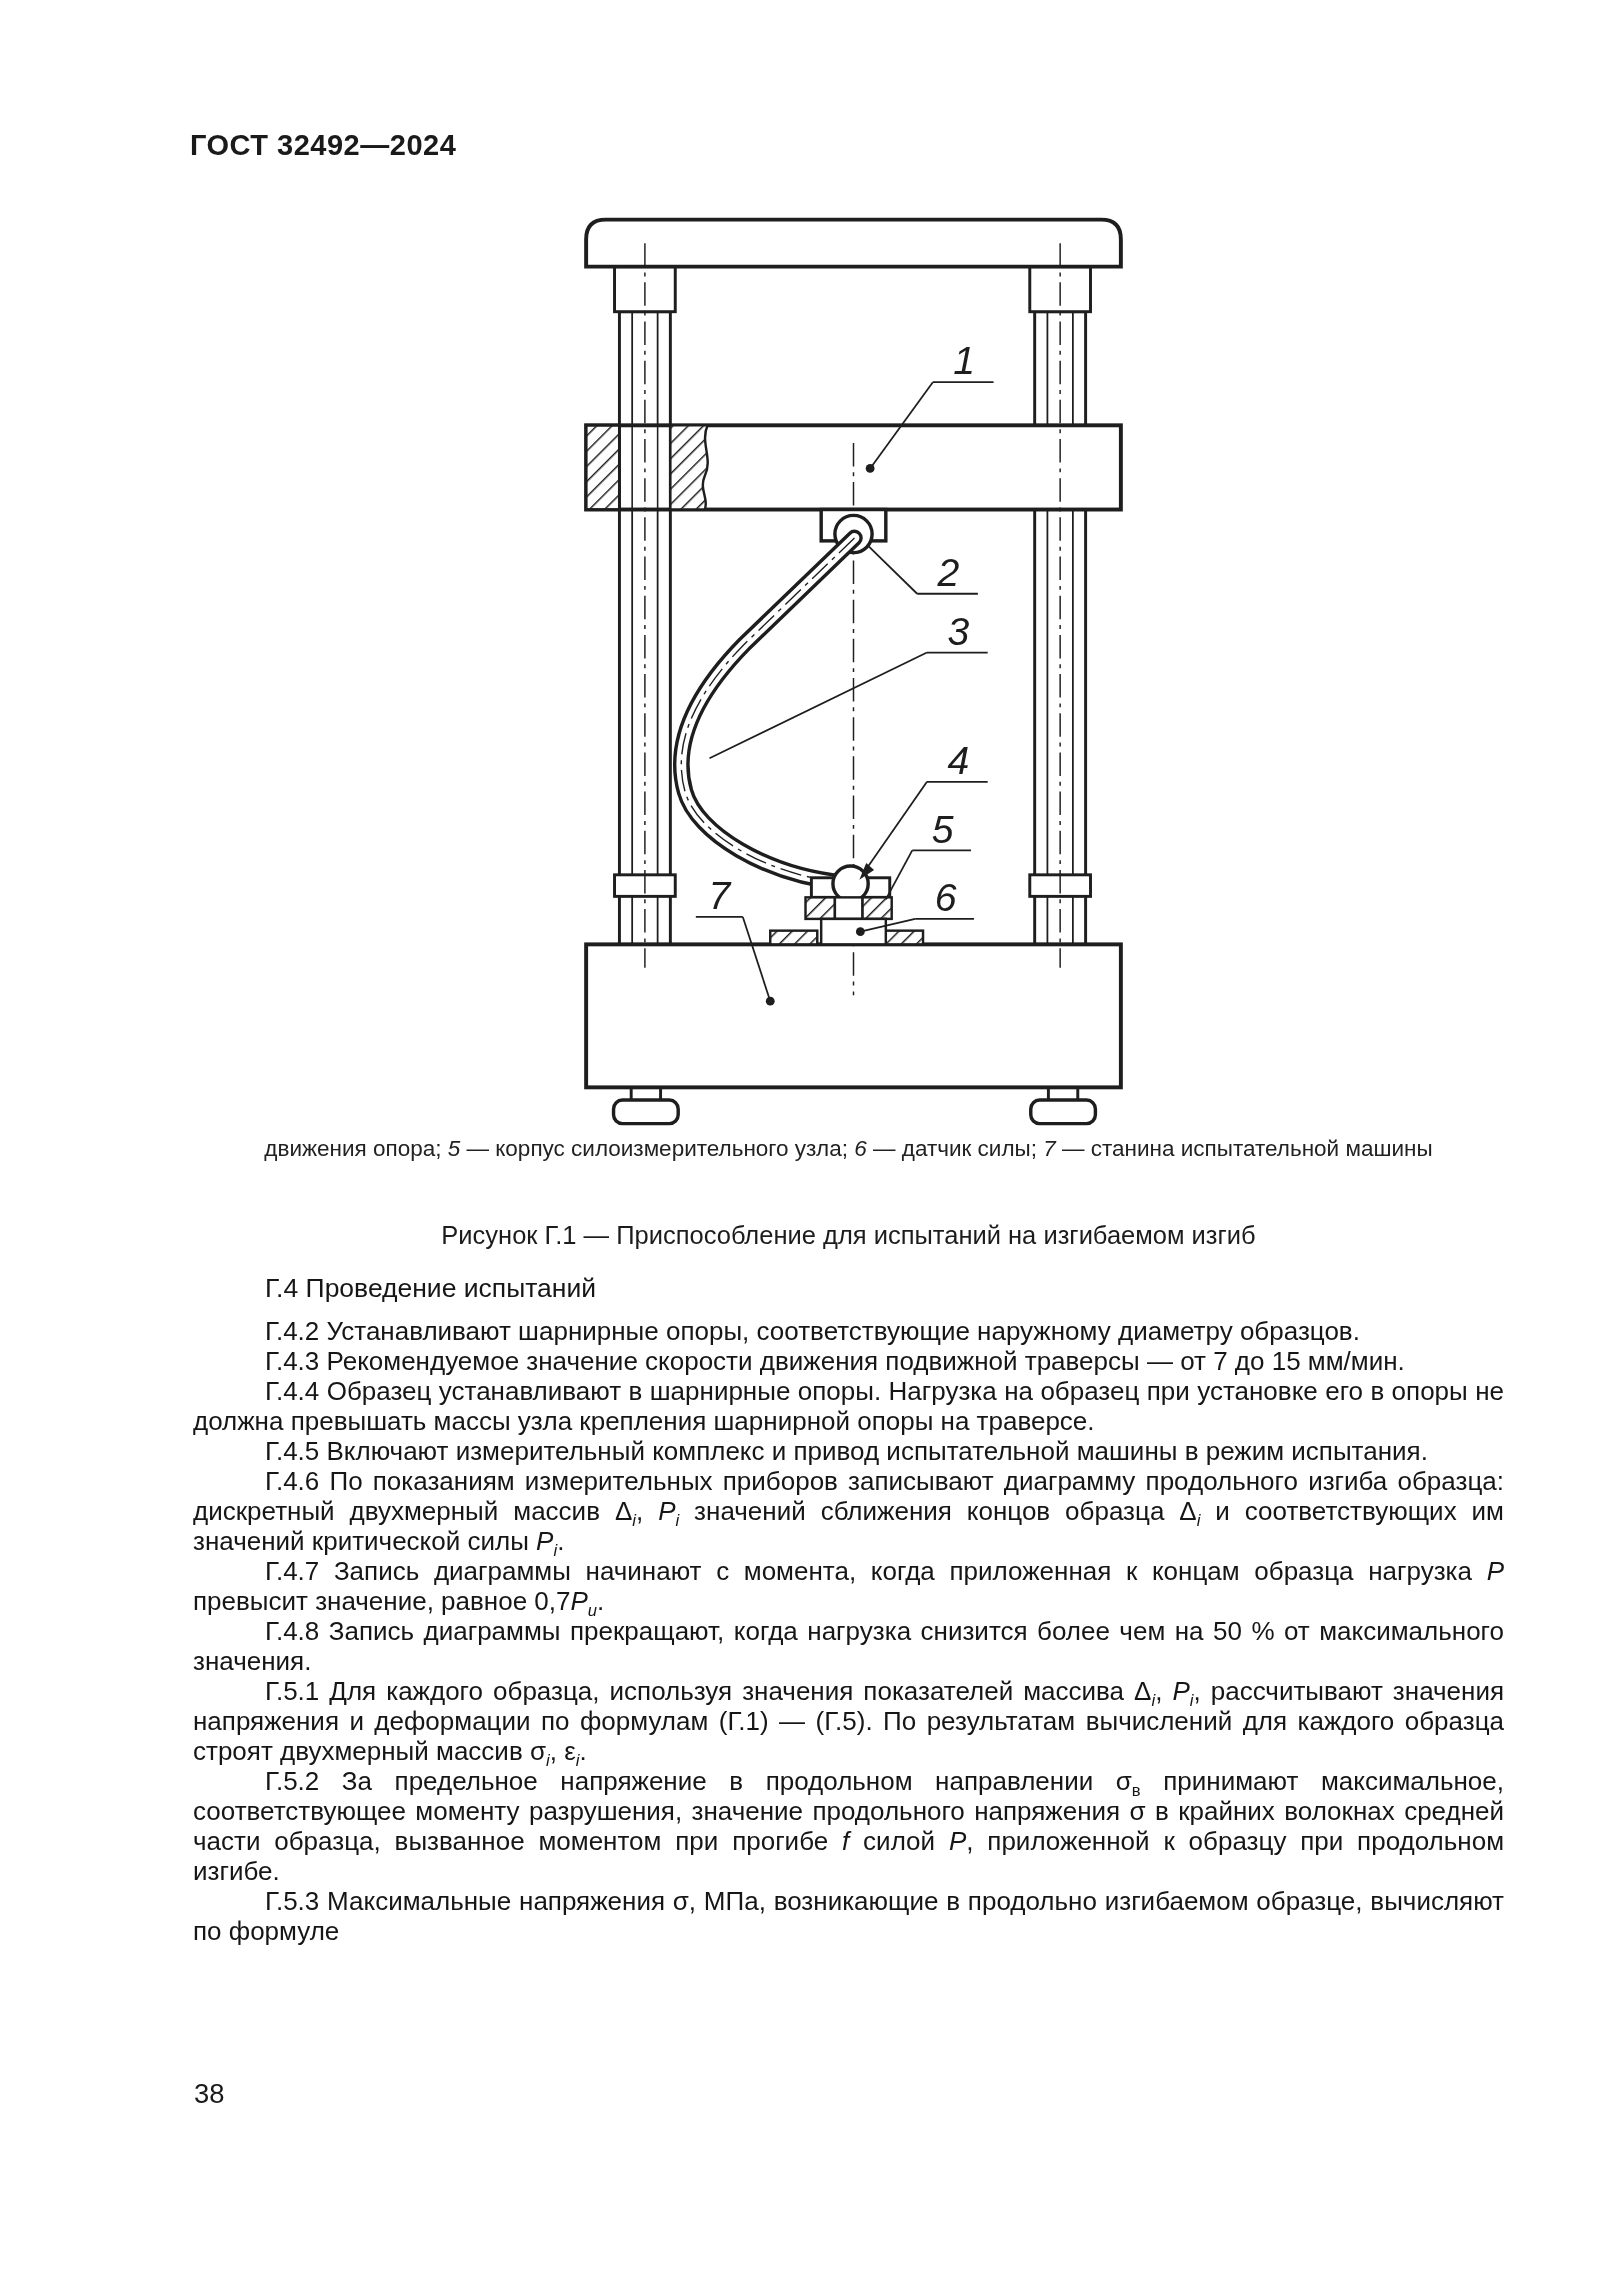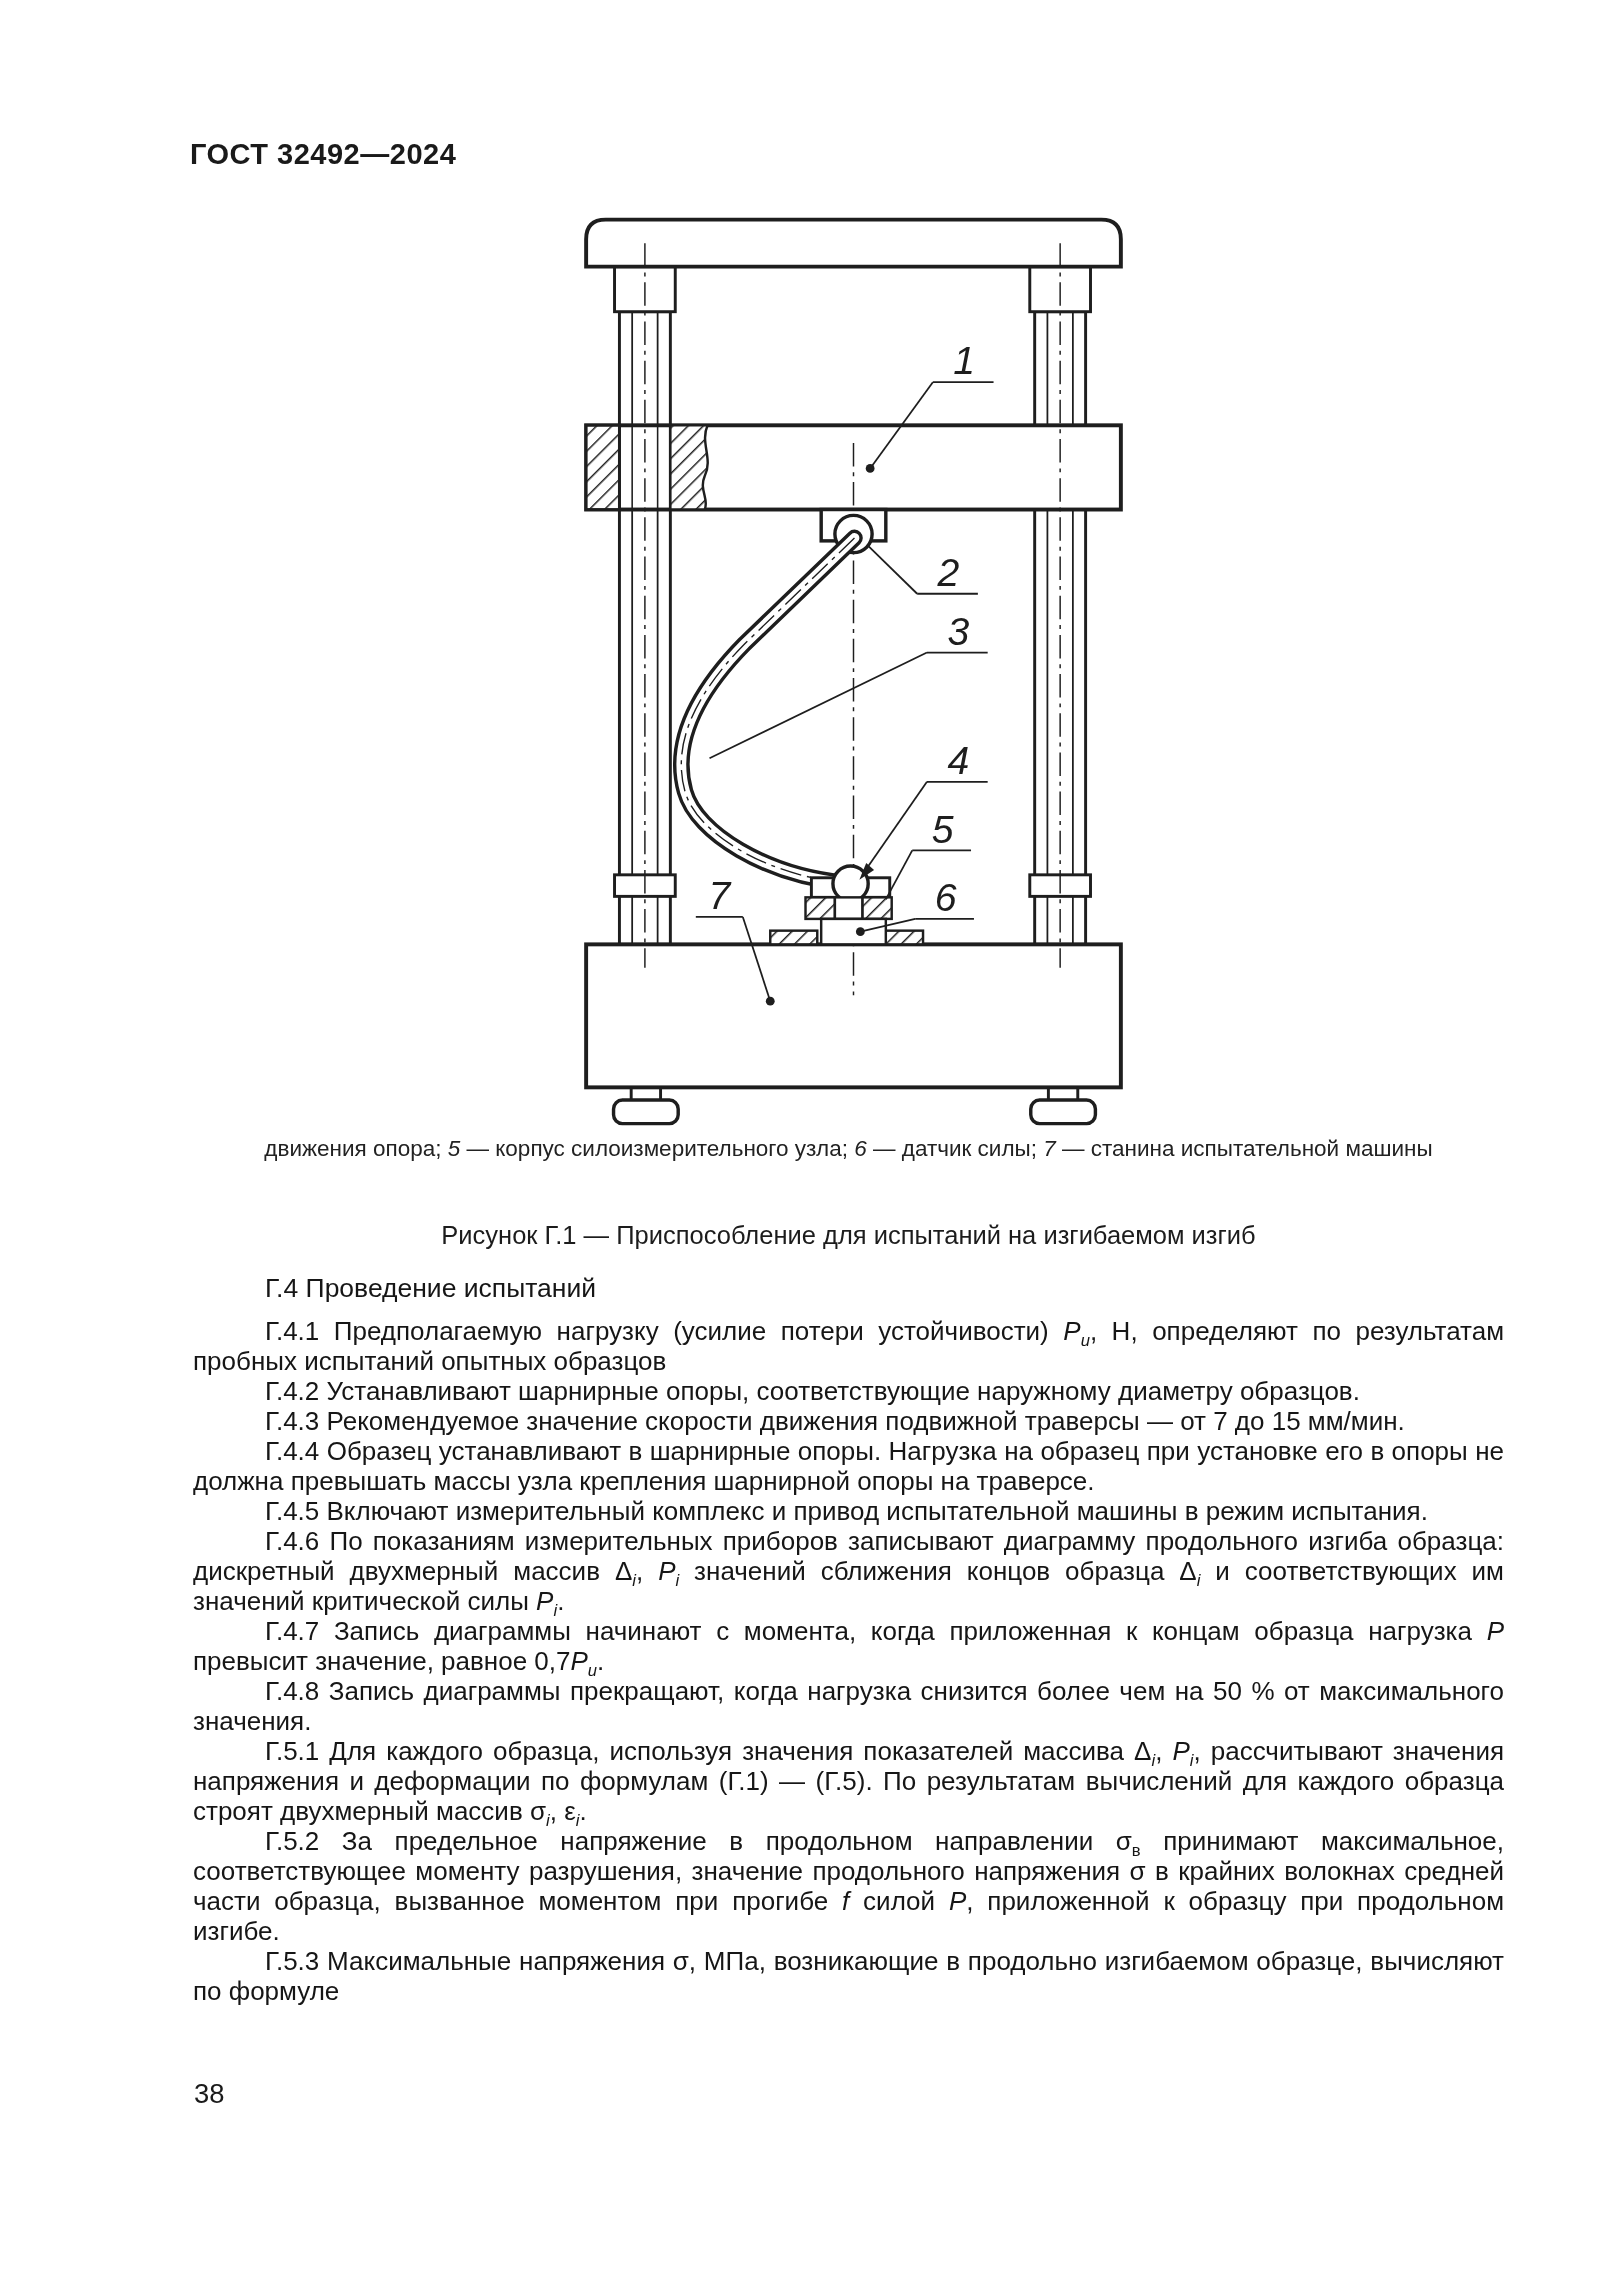--- a/index.html
+++ b/index.html
@@ -2,21 +2,21 @@
 <html><head>
 <meta charset="utf-8">
 <style>
   html,body{margin:0;padding:0;}
   body{
     width:1621px;height:2293px;position:relative;background:#ffffff;
     font-family:"Liberation Sans", sans-serif;color:#1a1a1a;
     -webkit-font-smoothing:antialiased;
   }
   .abs{position:absolute;}
-  .hdr{left:190px;top:138px;font-size:29px;font-weight:bold;letter-spacing:0.5px;}
+  .hdr{left:190px;top:129px;font-size:29px;font-weight:bold;letter-spacing:0.5px;}
   .pagenum{left:194px;top:2078px;font-size:27.4px;}
   .caption{left:193px;top:1132px;width:1311px;text-align:center;font-size:22.5px;line-height:34px;color:#222;}
   .figtitle{left:193px;top:1221px;width:1311px;text-align:center;font-size:25.5px;color:#1c1c1c;}
   .textblock{left:193px;top:1274px;width:1311px;font-size:26px;line-height:30px;text-align:justify;color:#161616;}
   .textblock h3{font-size:26.5px;line-height:29px;margin:0 0 12.7px 72px;font-weight:normal;}
   .textblock h3.g5{margin-top:20.6px;margin-bottom:13.7px;}
   .textblock p{margin:0;text-indent:72px;text-align:justify;}
   .it{font-style:italic;}
   sub{font-size:0.64em;line-height:0;}
   svg text{font-family:"Liberation Sans", sans-serif;}
@@ -143,21 +143,20 @@
 
 <div class="abs caption">
   <div><span>движения опора; </span><span class="it">5</span><span> — корпус силоизмерительного узла; </span><span class="it">6</span><span> — датчик силы; </span><span class="it">7</span><span> — станина испытательной машины</span></div>
 </div>
 
 <div class="abs figtitle">Рисунок Г.1 — Приспособление для испытаний на изгибаемом изгиб</div>
 
 <div class="abs textblock">
   <h3>Г.4 Проведение испытаний</h3>
   <div>
-      <p><span>Г.4.1 Предполагаемую нагрузку (усилие потери устойчивости) </span><span class="it">P</span><sub class="it">u</sub><span>, Н, определяют по результатам пробных испытаний опытных образцов</span></p>
       <p><span>Г.4.2 Устанавливают шарнирные опоры, соответствующие наружному диаметру образцов.</span></p>
       <p><span>Г.4.3 Рекомендуемое значение скорости движения подвижной траверсы — от 7 до 15 мм/мин.</span></p>
       <p><span>Г.4.4 Образец устанавливают в шарнирные опоры. Нагрузка на образец при установке его в опоры не должна превышать массы узла крепления шарнирной опоры на траверсе.</span></p>
       <p><span>Г.4.5 Включают измерительный комплекс и привод испытательной машины в режим испытания.</span></p>
       <p><span>Г.4.6 По показаниям измерительных приборов записывают диаграмму продольного изгиба образца: дискретный двухмерный массив Δ</span><sub class="it">i</sub><span>, </span><span class="it">P</span><sub class="it">i</sub><span> значений сближения концов образца Δ</span><sub class="it">i</sub><span> и соответствующих им значений критической силы </span><span class="it">P</span><sub class="it">i</sub><span>.</span></p>
       <p><span>Г.4.7 Запись диаграммы начинают с момента, когда приложенная к концам образца нагрузка </span><span class="it">P</span><span> превысит значение, равное 0,7</span><span class="it">P</span><sub class="it">u</sub><span>.</span></p>
       <p><span>Г.4.8 Запись диаграммы прекращают, когда нагрузка снизится более чем на 50 % от максимального значения.</span></p>
     </div>
   <div>
       <p><span>Г.5.1 Для каждого образца, используя значения показателей массива Δ</span><sub class="it">i</sub><span>, </span><span class="it">P</span><sub class="it">i</sub><span>, рассчитывают значения напряжения и деформации по формулам (Г.1) — (Г.5). По результатам вычислений для каждого образца строят двухмерный массив σ</span><sub class="it">i</sub><span>, ε</span><sub class="it">i</sub><span>.</span></p>

